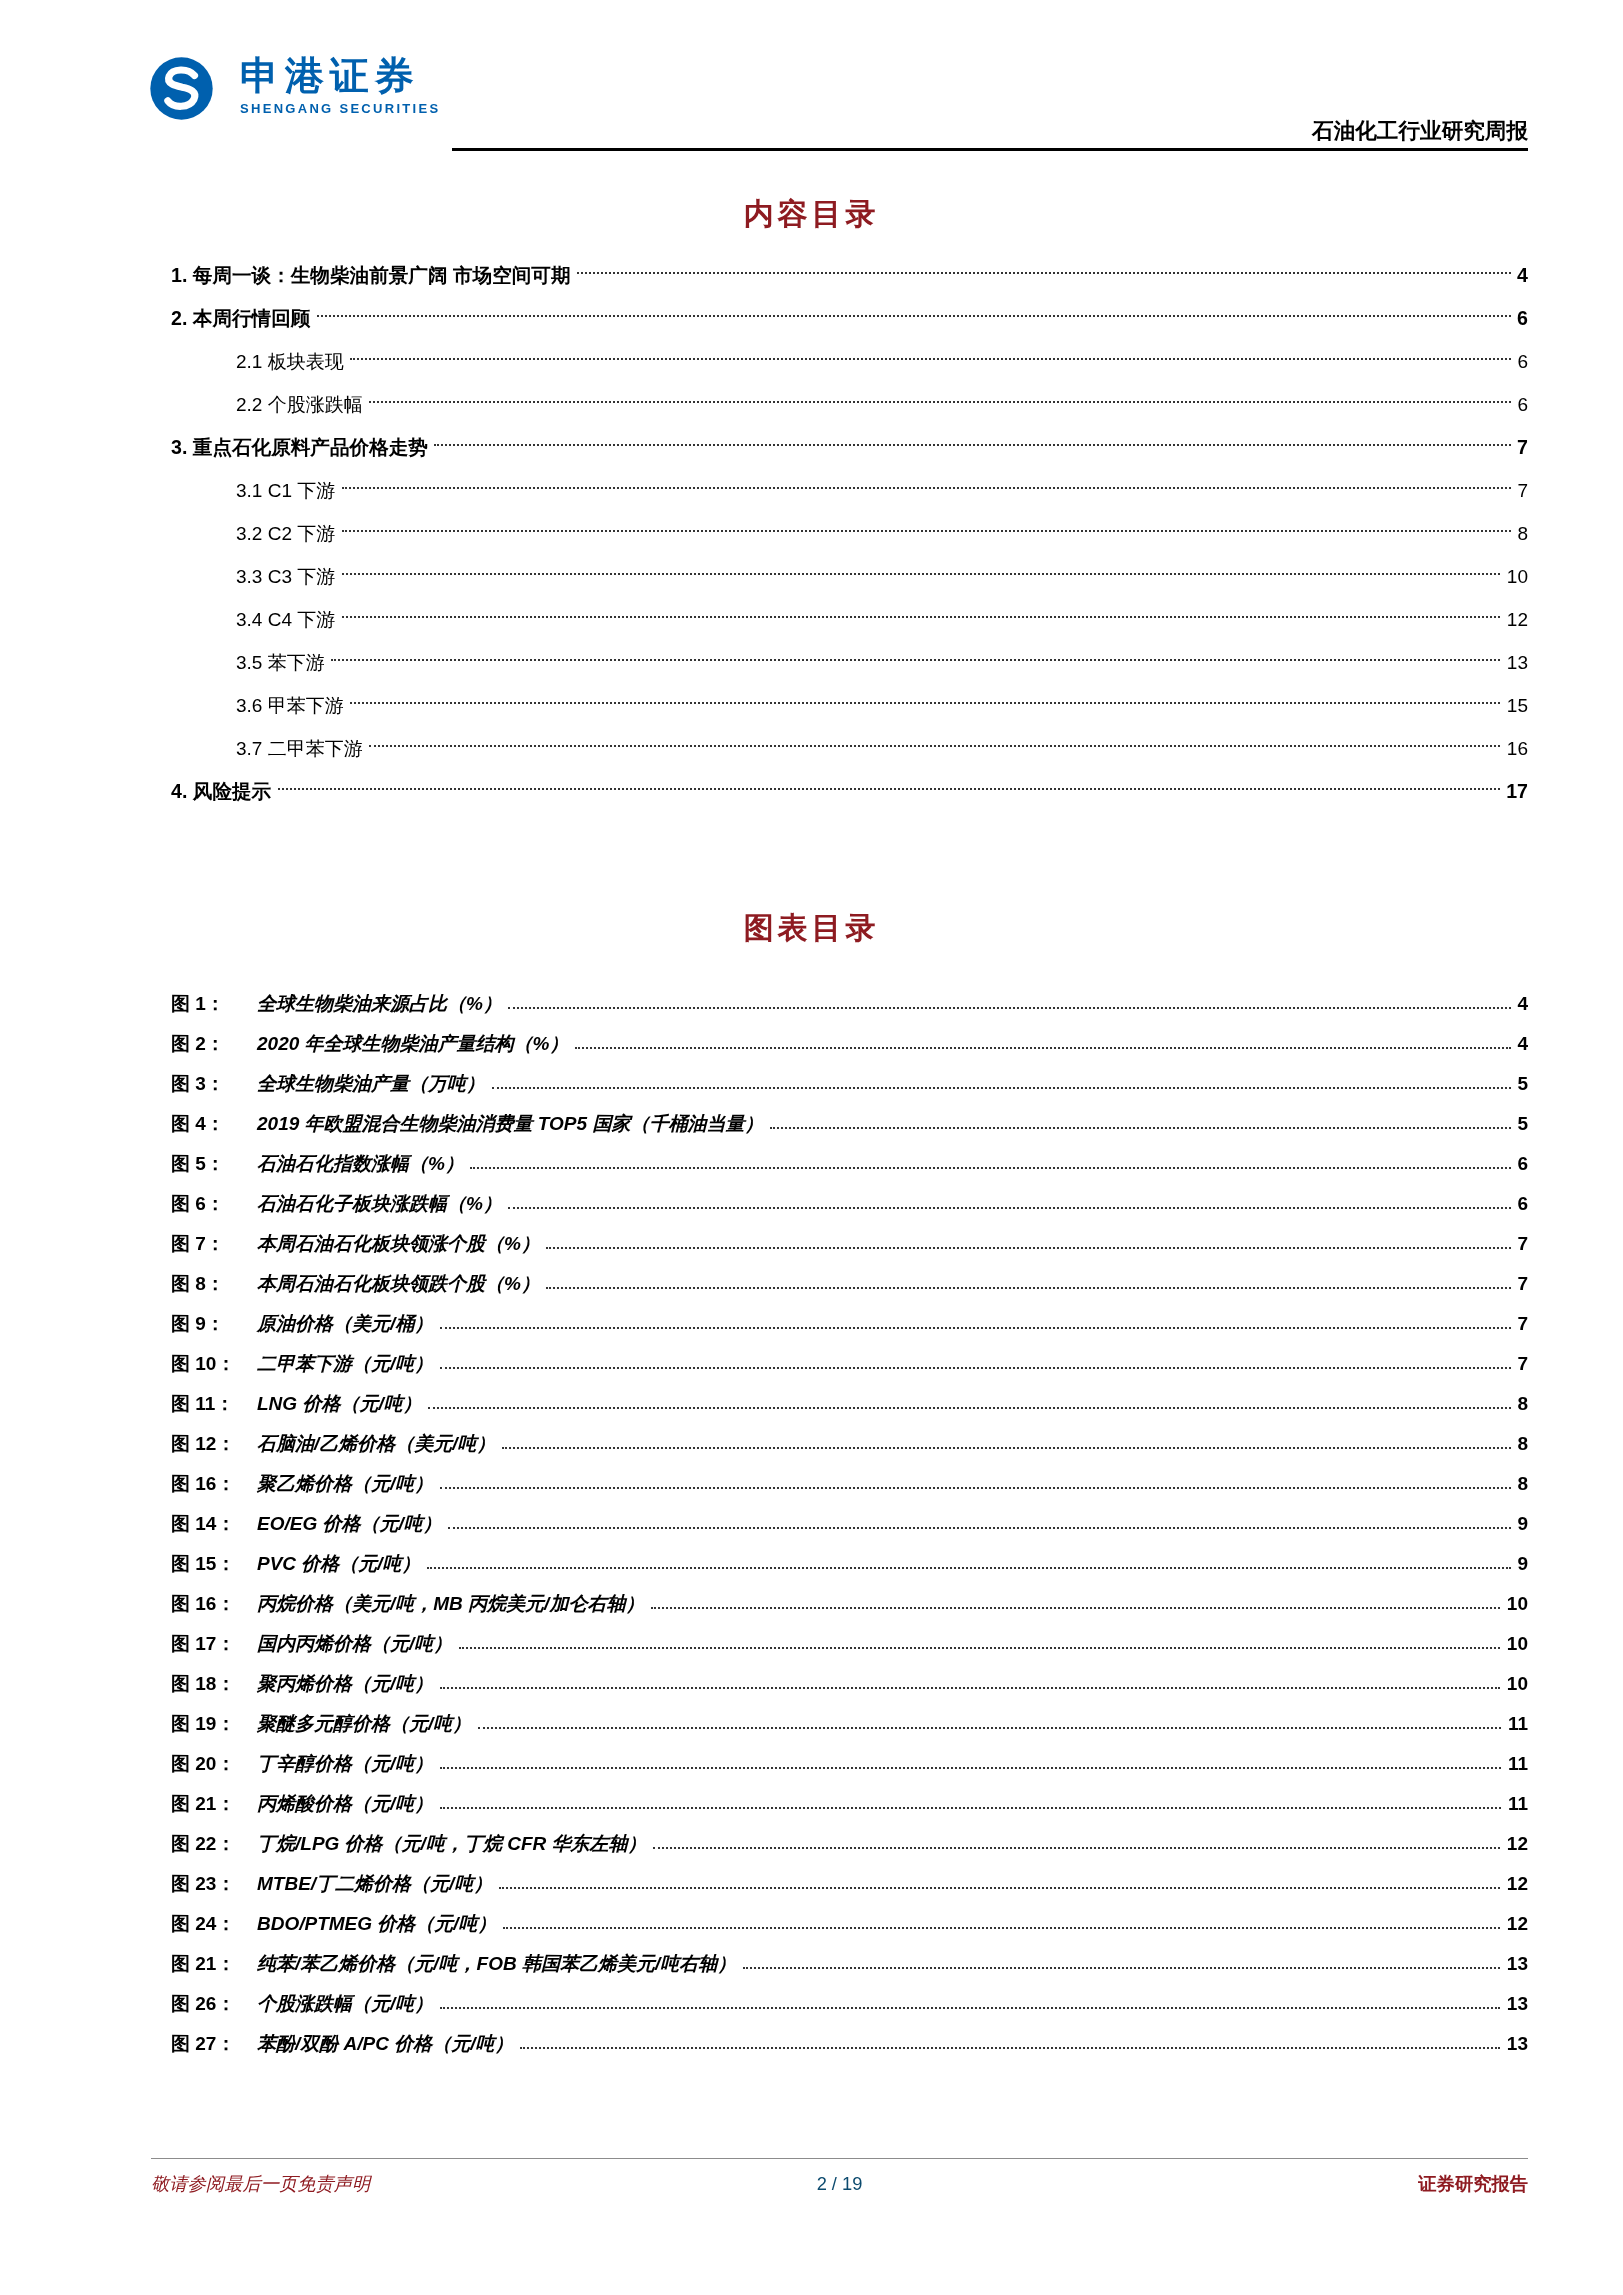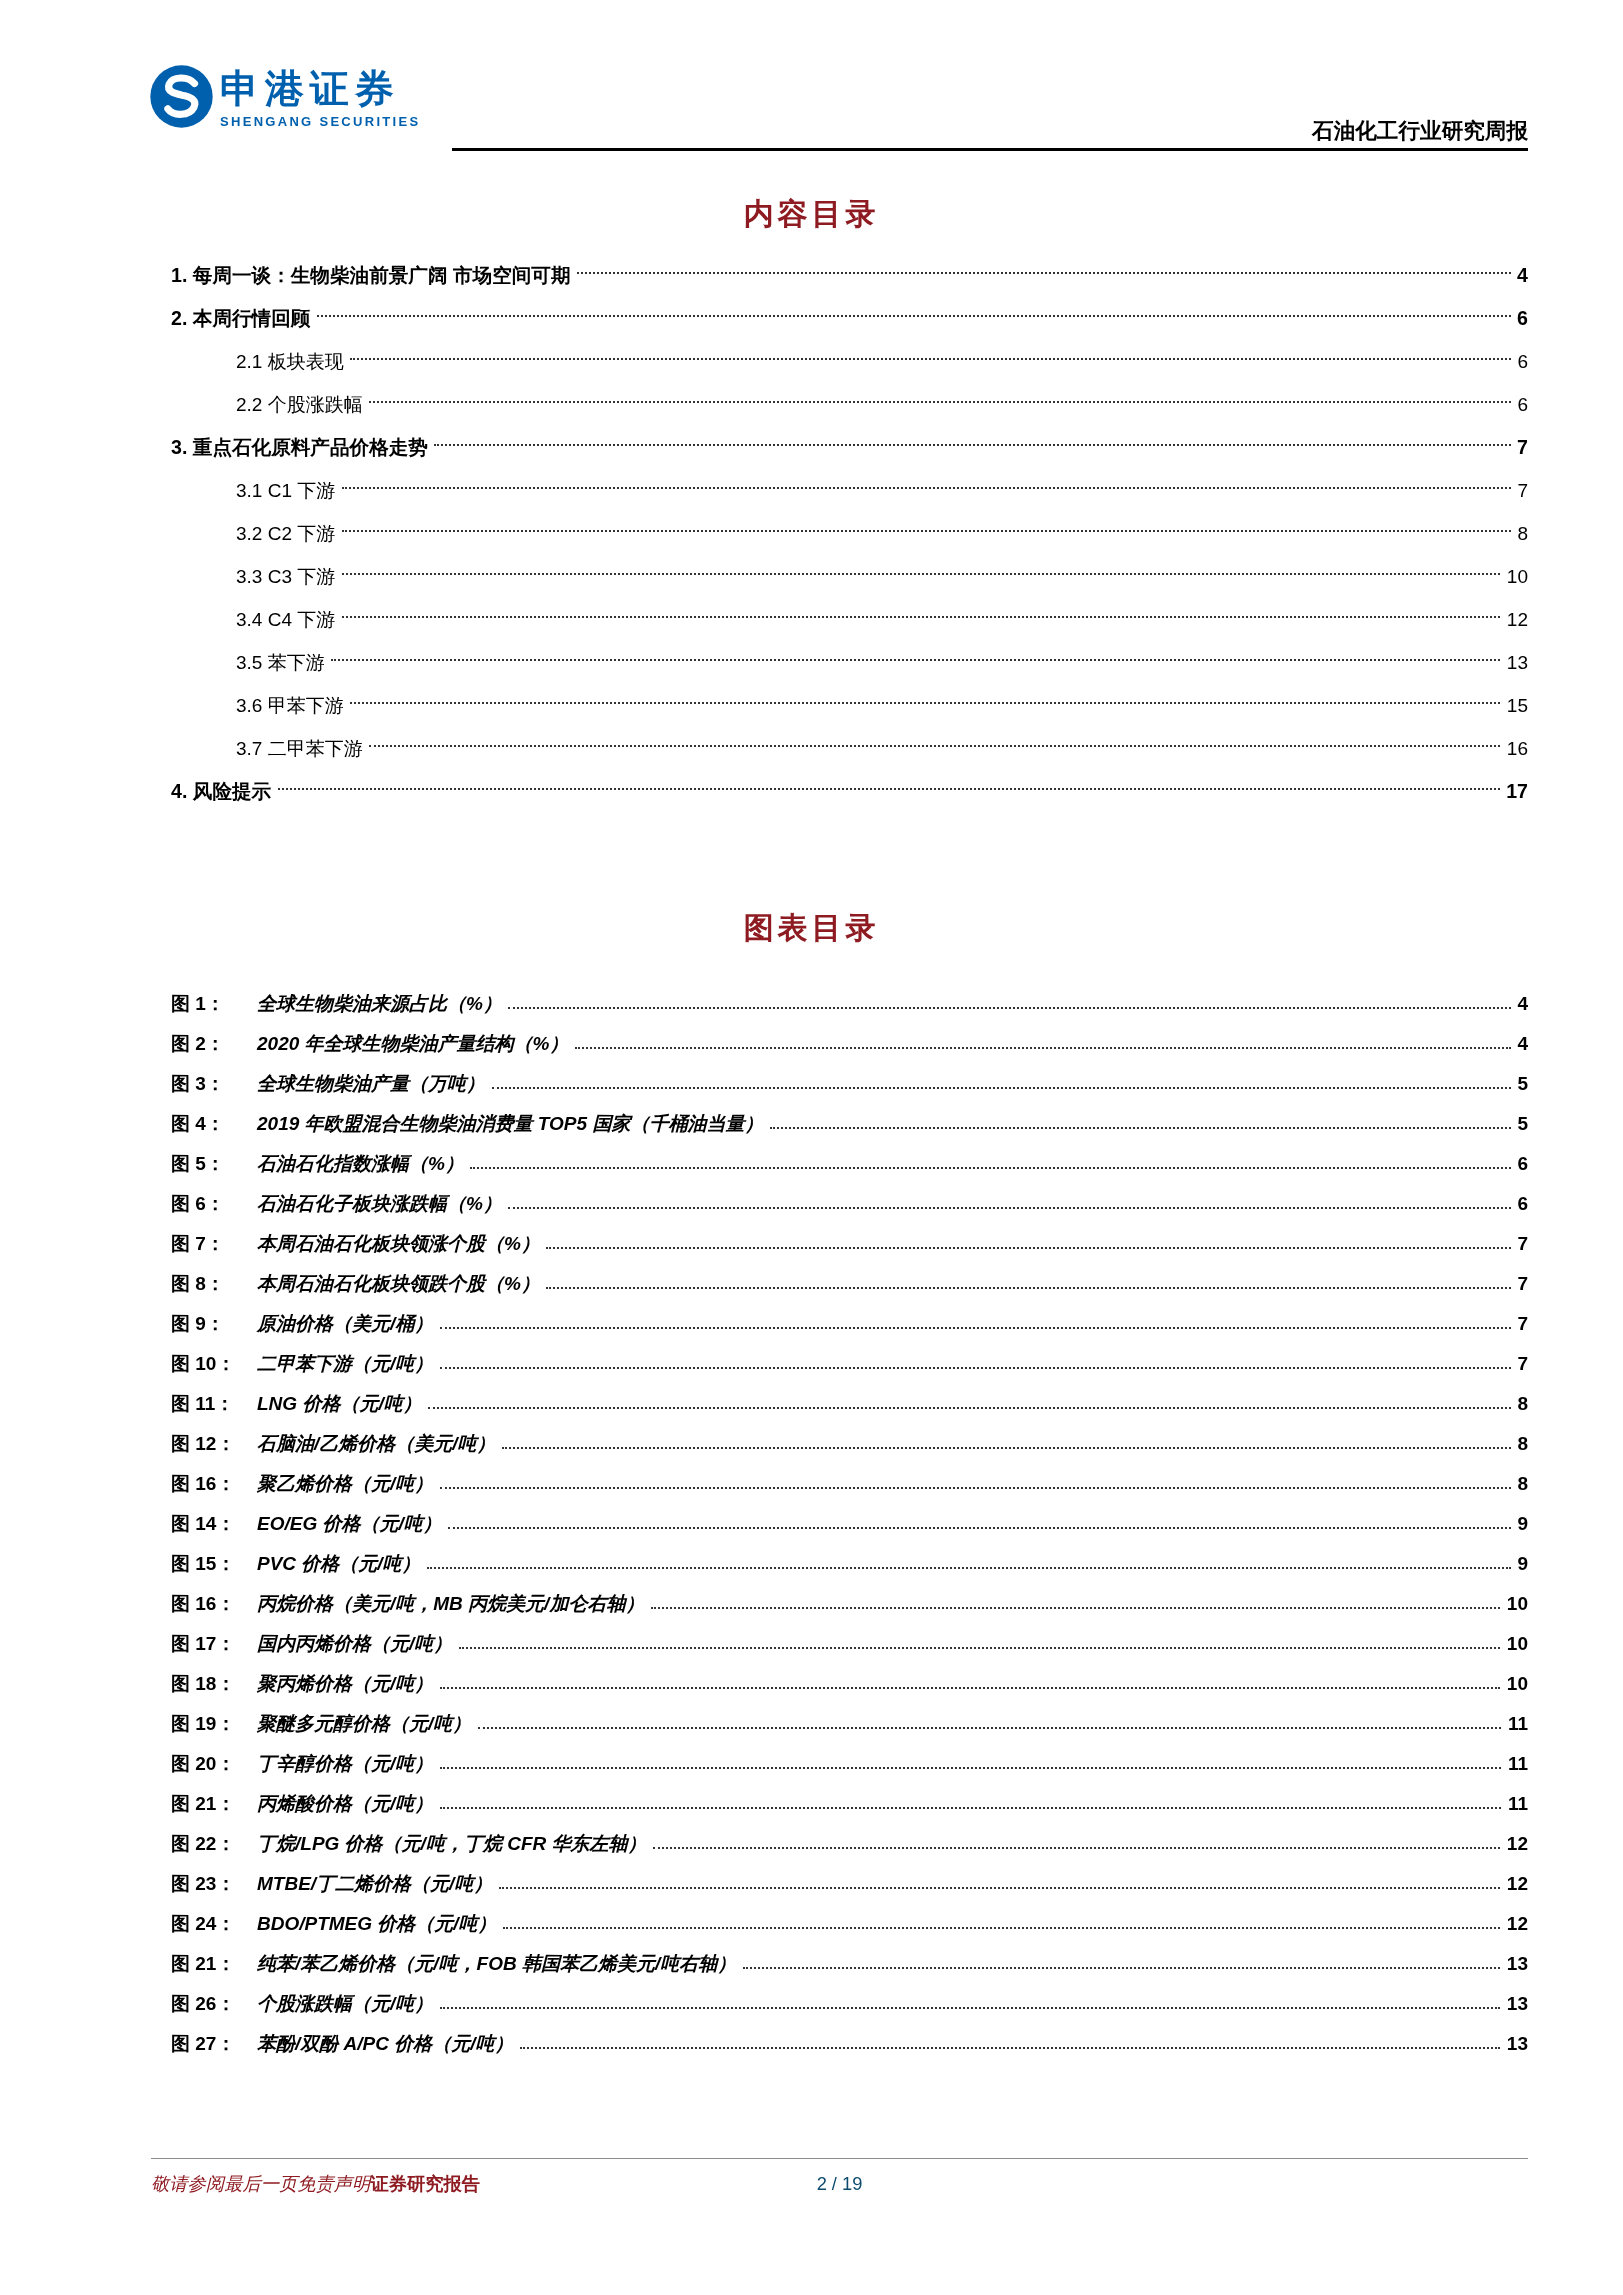--- a/index.html
+++ b/index.html
@@ -4,21 +4,21 @@
 <style>
   html,body { margin:0; padding:0; background:#ffffff; }
   body {
     width:1623px; height:2295px; position:relative;
     font-family:"Liberation Sans","DejaVu Sans",sans-serif;
     color:#000;
   }
   .page { position:absolute; inset:0; overflow:hidden; }
 
   
-  .logo-block { position:absolute; left:149px; top:64px; display:flex; align-items:flex-end; gap:6px; }
+  .logo-block { position:absolute; left:149px; top:56px; display:flex; align-items:flex-start; gap:26px; }
   .logo-mark { width:65px; height:65px; flex:0 0 auto; }
   .brand-cn { font-size:39px; font-weight:bold; color:#0060ae; letter-spacing:5.9px; line-height:1.05; }
   .brand-en { font-size:13px; color:#0060ae; letter-spacing:2.3px; margin-top:3.9px; font-weight:bold; }
   .report-type { position:absolute; right:95px; top:116px; font-size:21.6px; font-weight:bold; color:#000; }
   .header-rule { position:absolute; left:452px; right:95px; top:148px; height:2.6px; background:#000; }
 
   
   .section-title { position:absolute; left:0; right:0; text-align:center; font-size:30px; font-weight:bold; color:#8e1b21; letter-spacing:3.9px; }
   .toc-title { top:194px; }
   .fig-title { top:908px; }
@@ -34,21 +34,21 @@
   .lvl1 { font-weight:bold; }
   .lvl2 { font-weight:normal; padding-left:65px; font-size:19px; }
   .lbl { white-space:nowrap; }
   .leader { flex:1 1 auto; border-bottom:2.6px dotted #333; margin:0 6.5px 5.9px 6.5px; min-width:19.6px; }
   .pg { white-space:nowrap; }
   .fig-label { flex:0 0 86px; white-space:nowrap; font-weight:bold; }
   .fig-desc { white-space:nowrap; font-style:italic; font-weight:bold; }
 
   
   .footer-rule { position:absolute; left:151px; right:95px; top:2158px; height:1.3px; background:#8c8c8c; }
-  .footer { position:absolute; left:151px; right:95px; top:2171px; display:flex; justify-content:flex-start; align-items:center; font-size:18.3px; }
+  .footer { position:absolute; left:151px; right:95px; top:2171px; display:flex; justify-content:space-between; align-items:center; font-size:18.3px; }
   .footer-left { color:#8e1b21; font-style:italic; }
   .footer-center { color:#0c4a6e; position:absolute; left:0; right:0; text-align:center; }
   .footer-right { color:#8e1b21; font-weight:bold; }
 </style>
 </head>
 <body>
 
 <div class="page">
 
   <div class="logo-block">

